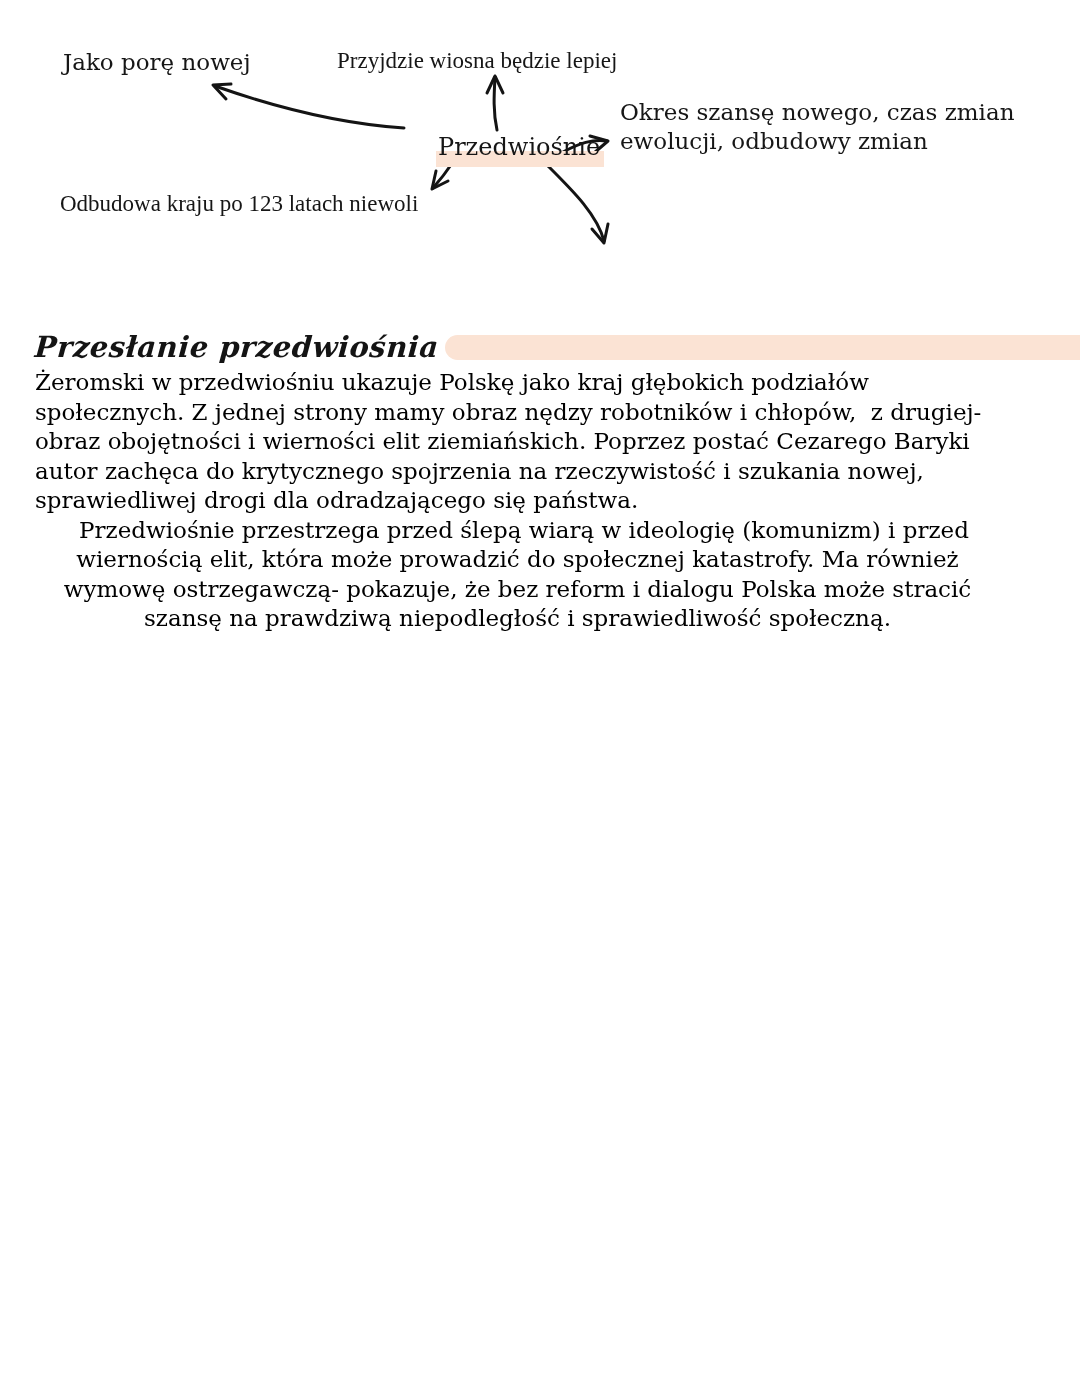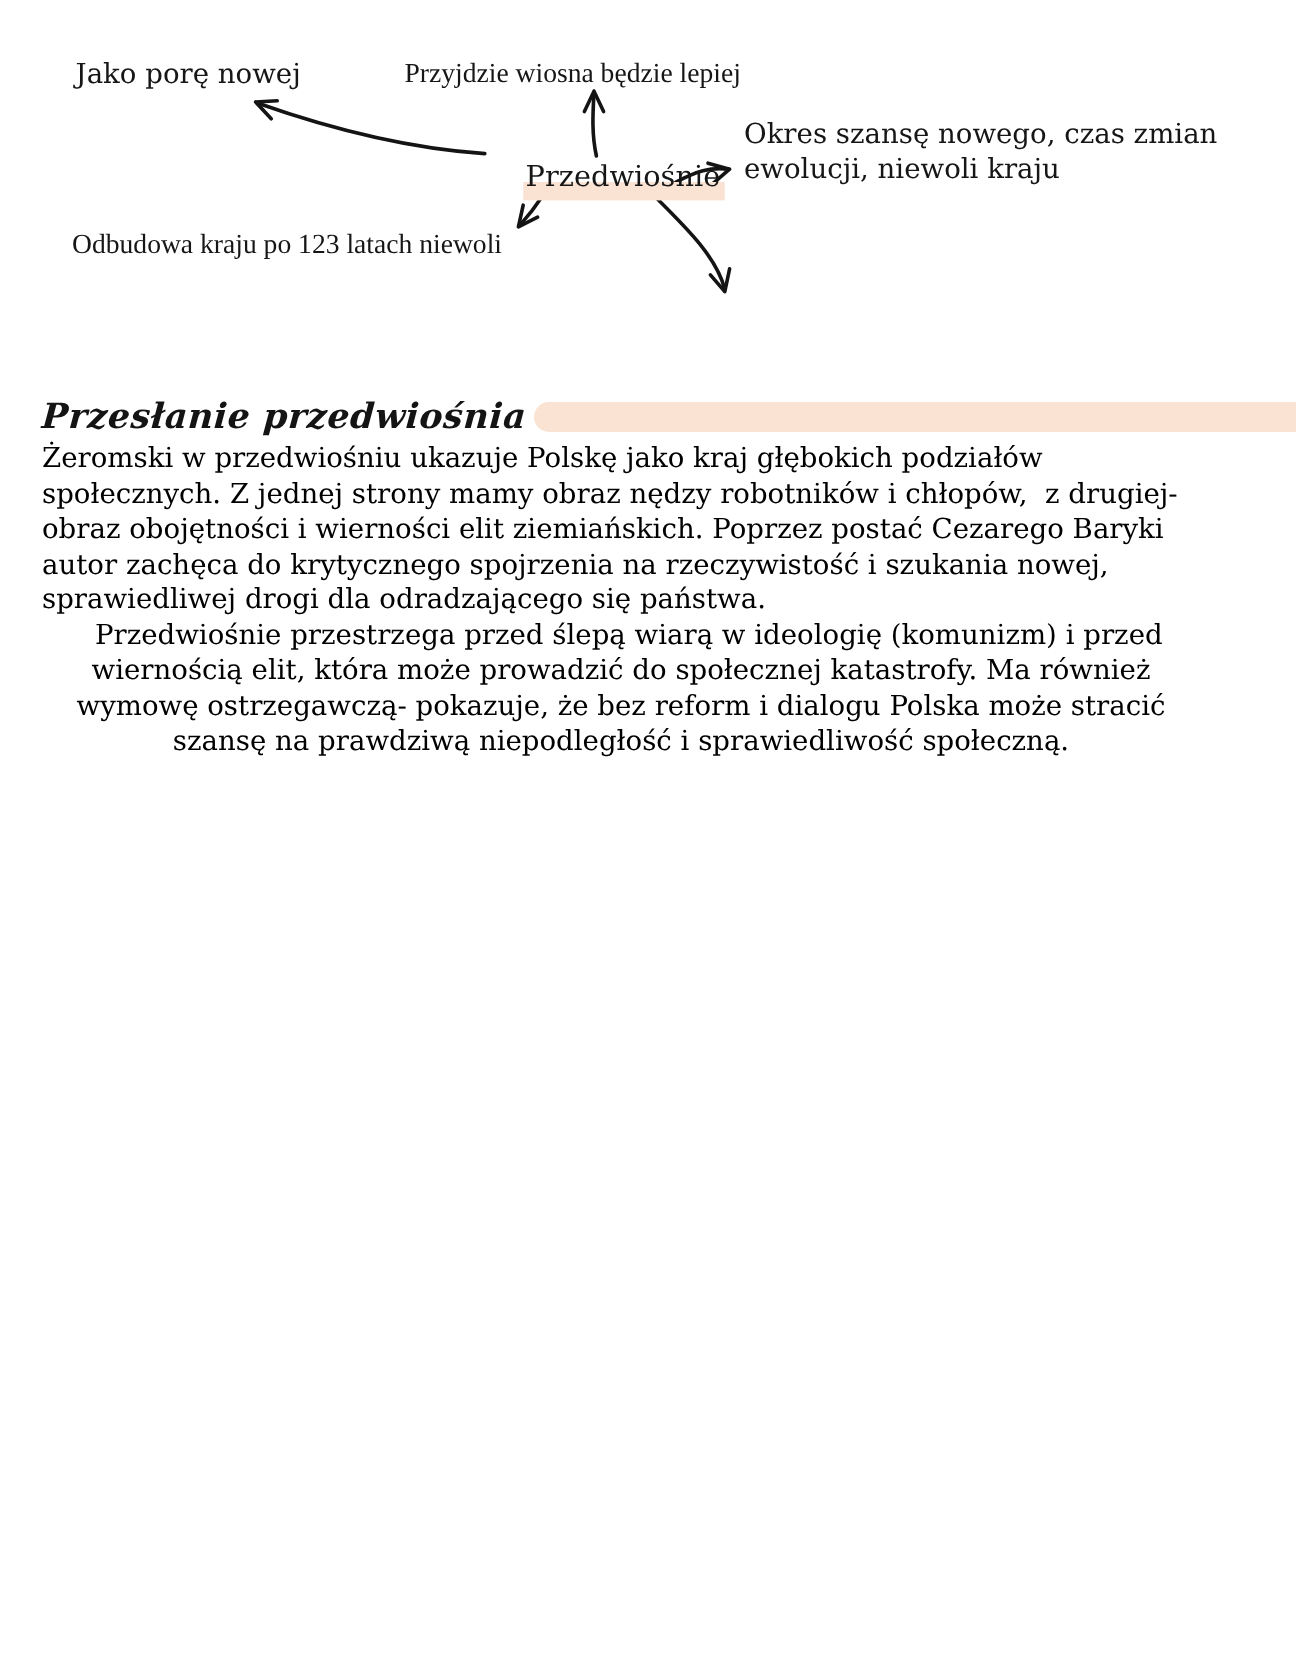--- a/index.html
+++ b/index.html
@@ -126,21 +126,21 @@
         <path d="M 604 243 L 608 224 M 604 243 L 592 229"></path>
       </g>
     </svg>
 
     <div class="node n-season">Jako porę nowej</div>
 
     <div class="node n-spring">Przyjdzie wiosna będzie lepiej</div>
 
     <div class="node n-period">
       <div>Okres szansę nowego, czas zmian</div>
-      <div>ewolucji, niewoli kraju</div>
+      <div>ewolucji, odbudowy zmian</div>
     </div>
 
     <div class="node center-node">Przedwiośnie</div>
 
     <div class="node n-rebuild">Odbudowa kraju po 123 latach niewoli</div>
 
   </div>
 
   <div class="section">
     <div class="heading-row">

